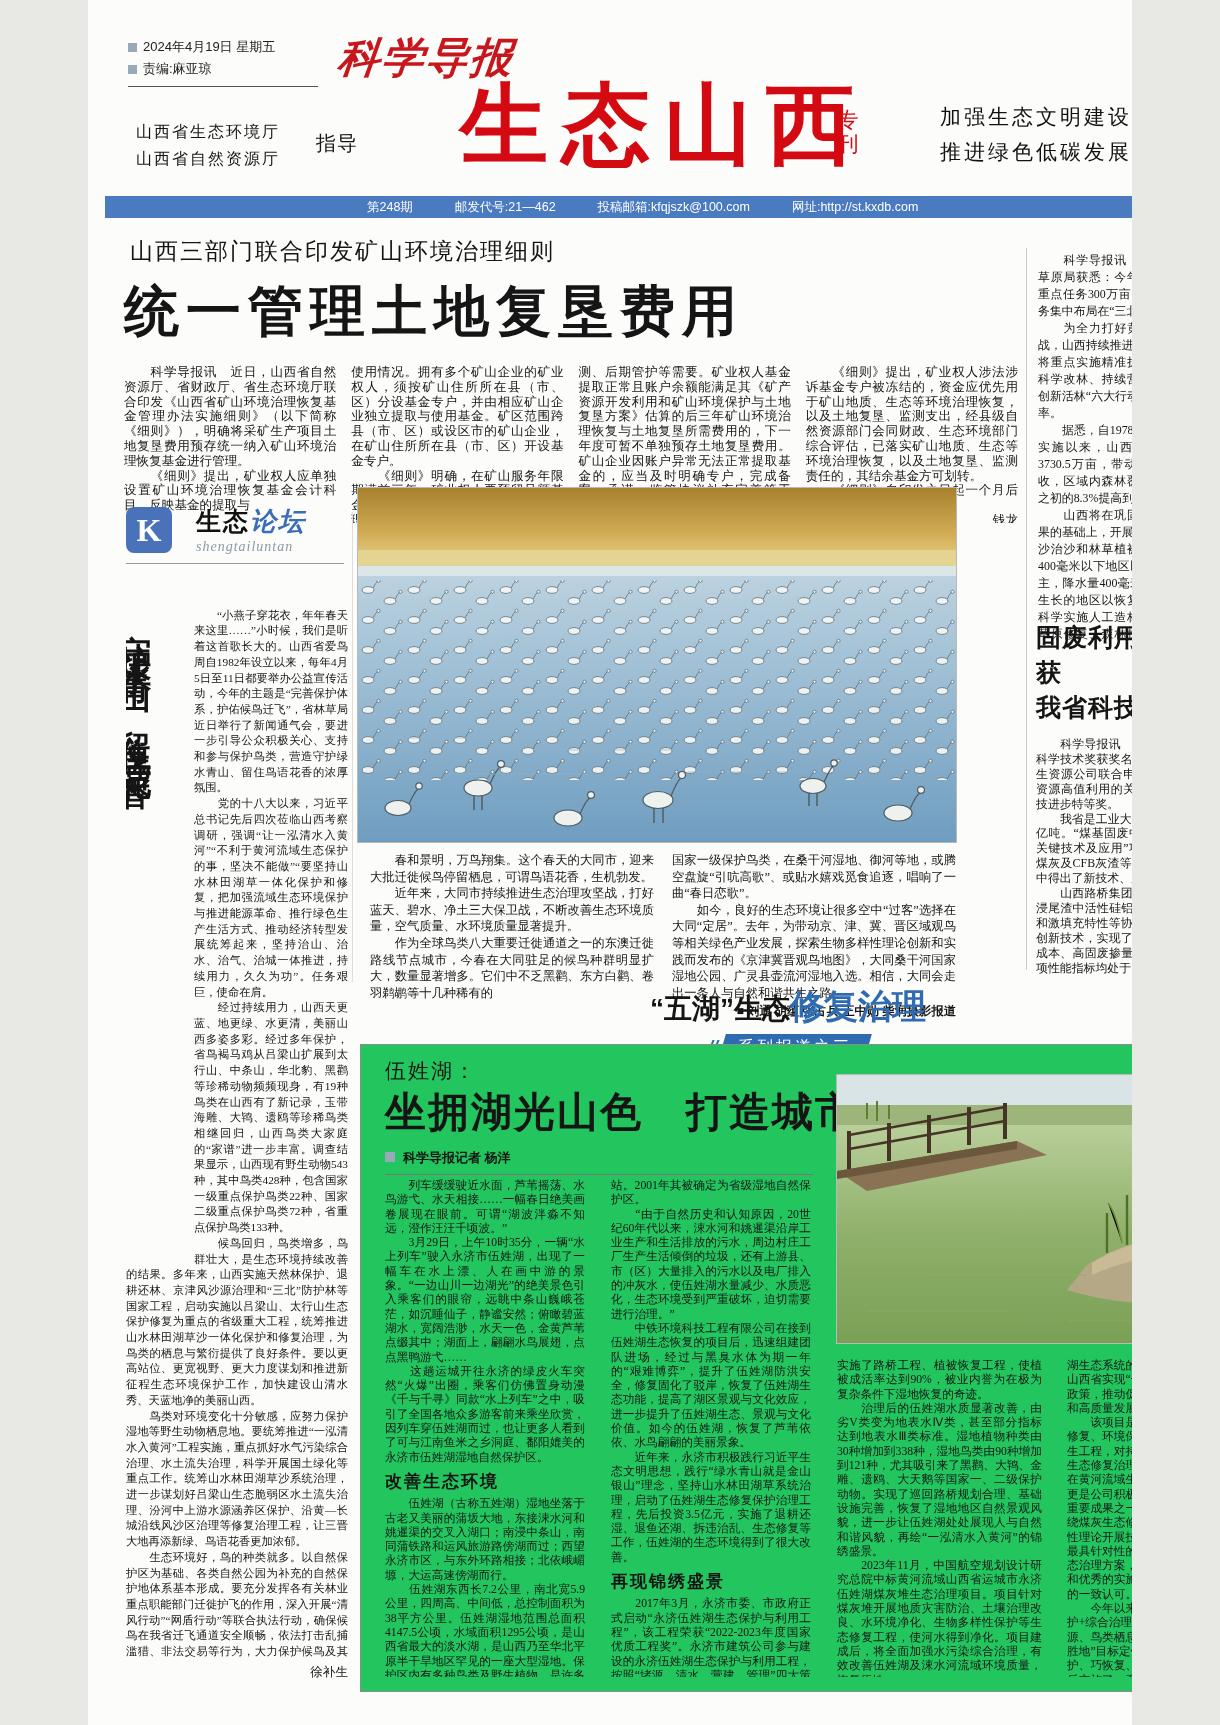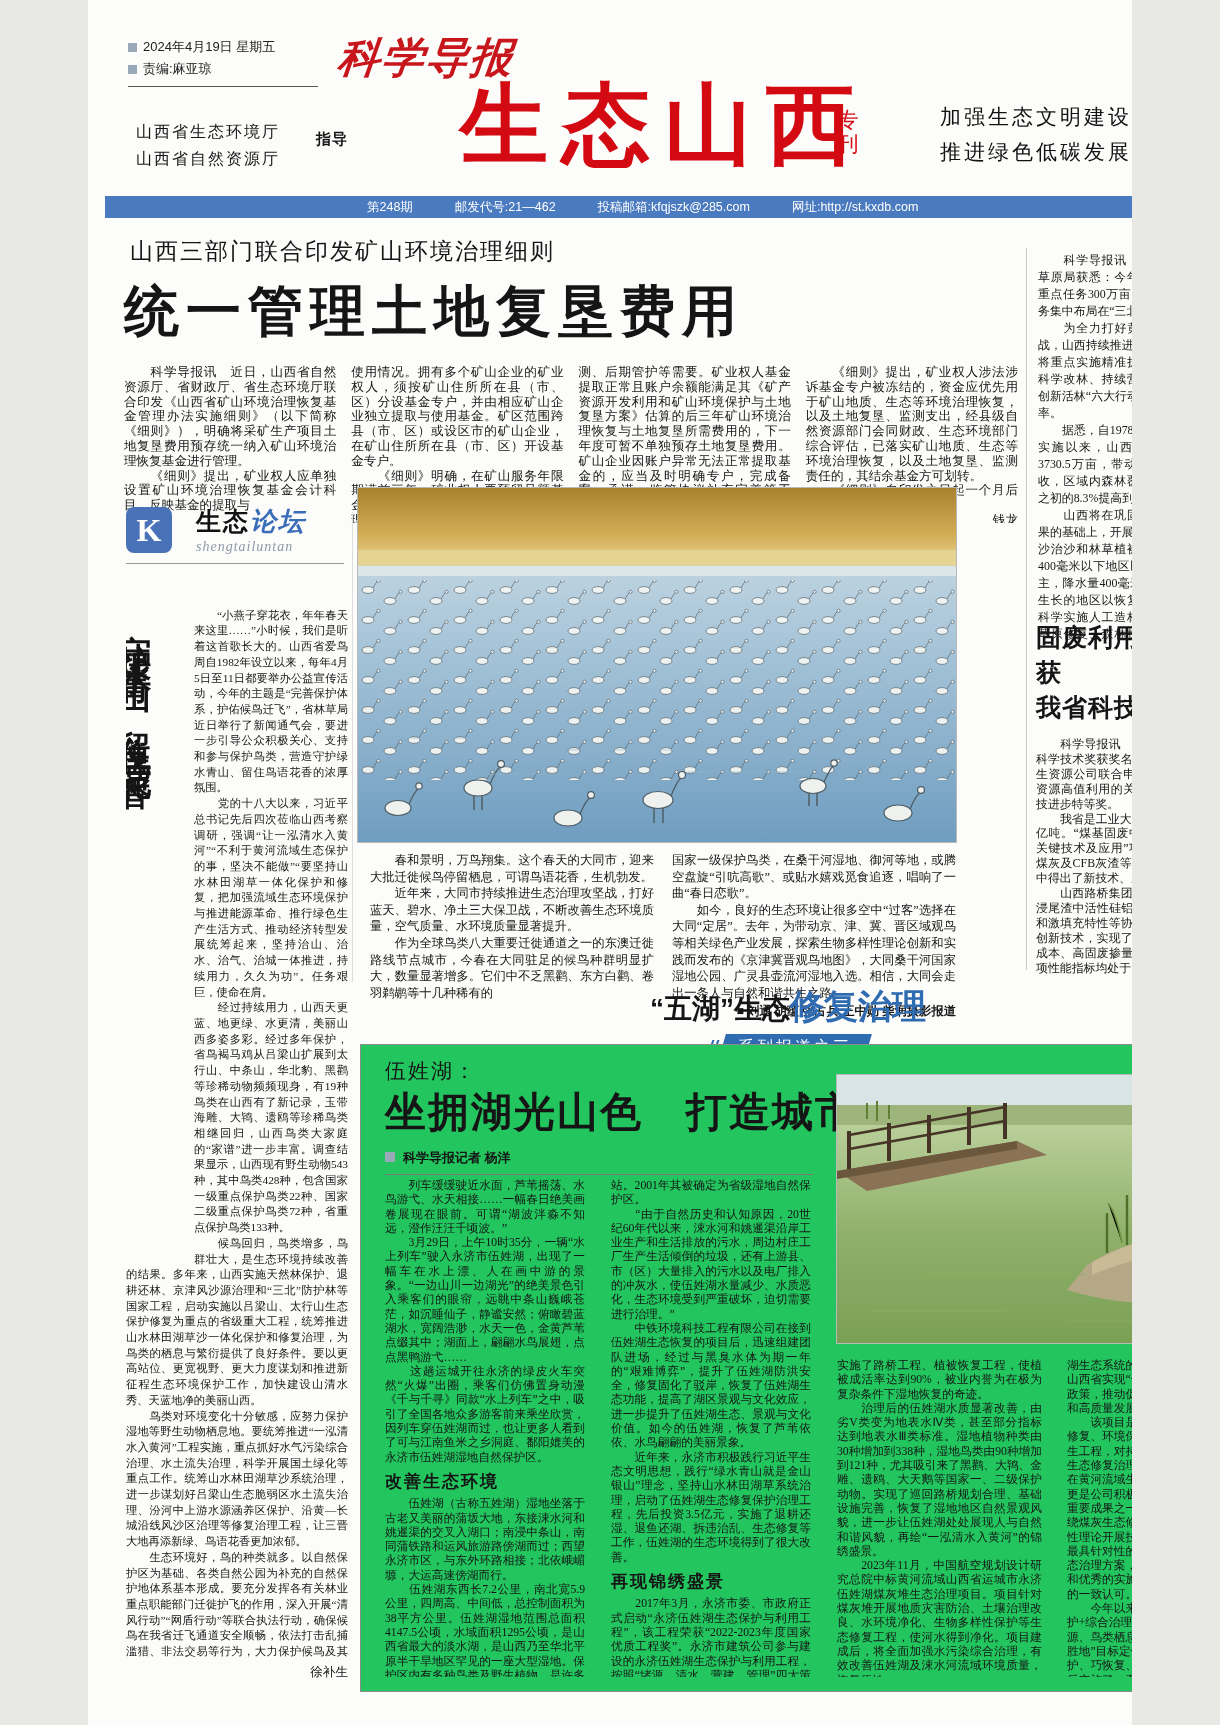--- a/index.html
+++ b/index.html
@@ -7,21 +7,21 @@
          font-family:"Liberation Serif",serif;color:#151515;overflow:hidden;}
   .abs{position:absolute;}
   .btext{white-space:pre-line;text-align:justify;}
   
   #dateblock{left:40px;top:36px;width:190px;font-family:"Liberation Sans",sans-serif;
              font-size:13px;line-height:22px;color:#222;border-bottom:1.5px solid #555;padding-bottom:6px;}
   .sq{display:inline-block;width:9px;height:9px;background:#9aa9ba;margin-right:6px;vertical-align:middle;}
   #masthead{left:250px;top:30px;font-size:42px;font-weight:bold;font-style:italic;color:#c8161d;
             font-family:"Liberation Serif",serif;transform:skewX(-6deg);letter-spacing:2px;}
   #depts{left:48px;top:118px;font-size:16px;line-height:27px;letter-spacing:2px;}
-  #guide{left:228px;top:130px;font-size:15px;letter-spacing:1px;font-weight:bold;}
+  #guide{left:228px;top:130px;font-size:20px;letter-spacing:1px;}
   #pagetitle{left:372px;top:66px;font-size:88px;font-weight:900;color:#d40a12;letter-spacing:14px;
              font-family:"Liberation Serif",serif;}
   #zhuankan{left:748px;top:108px;width:24px;font-size:21px;color:#d40a12;line-height:24px;text-align:center;}
   #slogan{left:852px;top:100px;font-size:21px;line-height:35px;letter-spacing:3px;color:#111;}
   #edition{left:1088px;top:24px;font-size:52px;font-weight:bold;font-family:"Liberation Serif",serif;}
   #infobar{left:17px;top:196px;width:1150px;height:22px;background:#4a7abf;color:#fff;
            font-family:"Liberation Sans",sans-serif;font-size:12.5px;display:flex;align-items:center;
            gap:42px;padding-left:262px;box-sizing:border-box;}
   
   #topstory{left:36px;top:236px;width:894px;}
@@ -108,21 +108,21 @@
   <div class="abs" id="guide">指导</div>
   <div class="abs" id="pagetitle">生态山西</div>
   <div class="abs" id="zhuankan">专刊</div>
   <div class="abs btext" id="slogan">加强生态文明建设
 推进绿色低碳发展</div>
   <div class="abs" id="edition">C1</div>
 
   <div class="abs" id="infobar">
     <span>第248期</span>
     <span>邮发代号:21—462</span>
-    <span>投稿邮箱:kfqjszk@285.com</span>
+    <span>投稿邮箱:kfqjszk@100.com</span>
     <span>网址:http://st.kxdb.com</span>
   </div>
 
   <div class="abs" id="topstory">
     <div id="topkicker">山西三部门联合印发矿山环境治理细则</div>
     <div id="topheadline">统一管理土地复垦费用</div>
     <div id="topcols">
       <div class="col btext">　　科学导报讯　近日，山西省自然资源厅、省财政厅、省生态环境厅联合印发《山西省矿山环境治理恢复基金管理办法实施细则》（以下简称《细则》），明确将采矿生产项目土地复垦费用预存统一纳入矿山环境治理恢复基金进行管理。
 　　《细则》提出，矿业权人应单独设置矿山环境治理恢复基金会计科目，反映基金的提取与</div>
       <div class="col btext">使用情况。拥有多个矿山企业的矿业权人，须按矿山住所所在县（市、区）分设基金专户，并由相应矿山企业独立提取与使用基金。矿区范围跨县（市、区）或设区市的矿山企业，在矿山住所所在县（市、区）开设基金专户。

